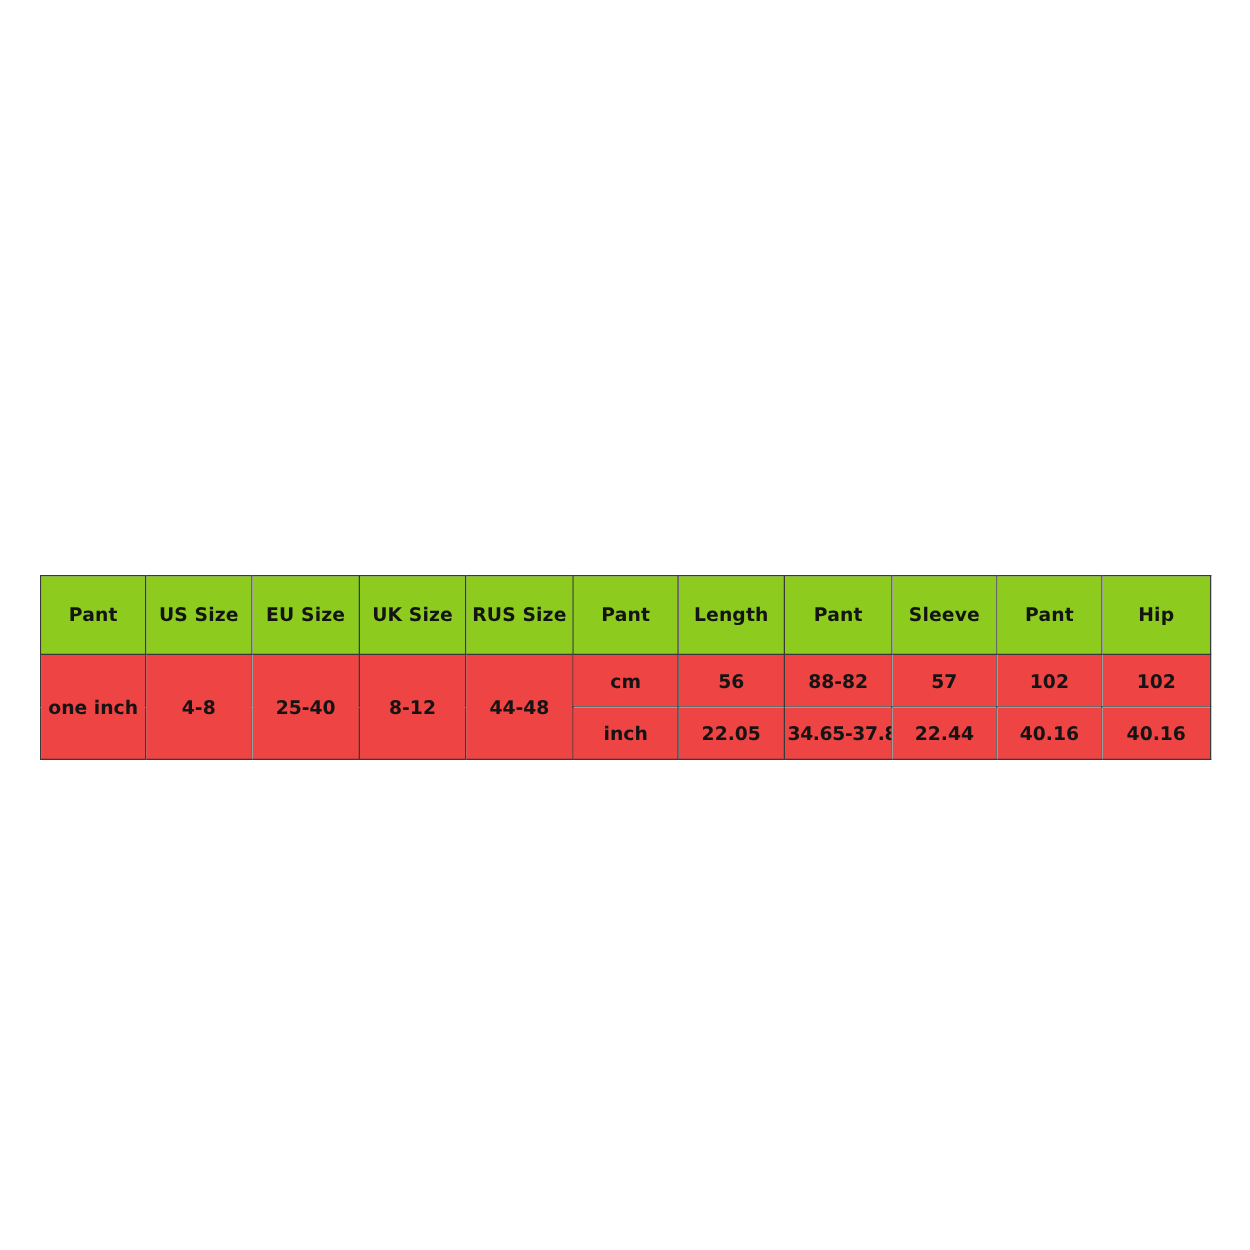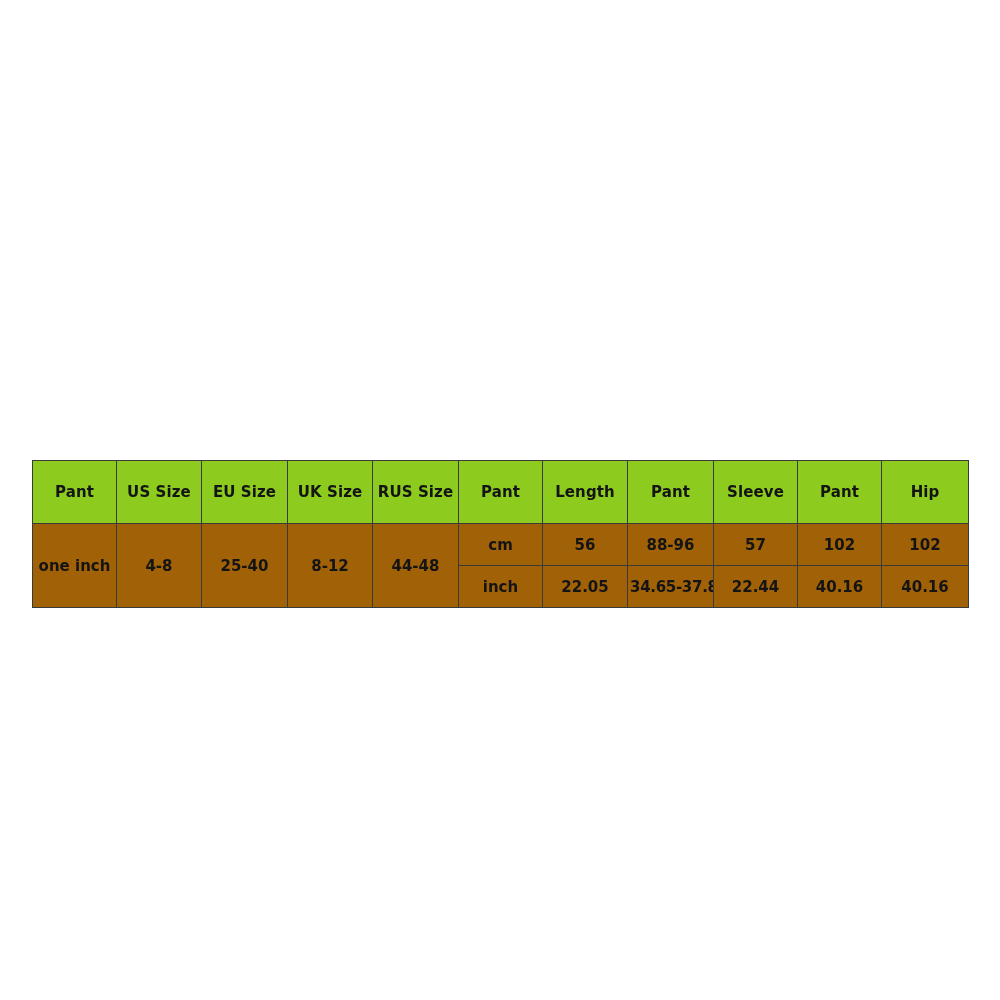--- a/index.html
+++ b/index.html
@@ -48,21 +48,21 @@
   }
 
   table.size-chart thead th {
     background: #8dcc1e;
     height: 62px;
     font-size: 15px;
     letter-spacing: 0.1px;
   }
 
   table.size-chart td {
-    background: #a16207;
+    background: #ef4444;
     height: 41px;
     font-size: 15px;
   }
 
   td.merged-cell {
     font-size: 15px;
   }
 
   td.tight {
     font-size: 14px;
@@ -122,21 +122,21 @@
 
       <tbody>
         <tr>
           <td class="merged-cell" rowspan="2">one inch</td>
           <td class="merged-cell" rowspan="2">4-8</td>
           <td class="merged-cell" rowspan="2">25-40</td>
           <td class="merged-cell" rowspan="2">8-12</td>
           <td class="merged-cell" rowspan="2">44-48</td>
           <td>cm</td>
           <td>56</td>
-          <td>88-96</td>
+          <td>88-82</td>
           <td>57</td>
           <td>102</td>
           <td>102</td>
         </tr>
         <tr>
           <td>inch</td>
           <td>22.05</td>
           <td class="tight">34.65-37.8</td>
           <td>22.44</td>
           <td>40.16</td>

